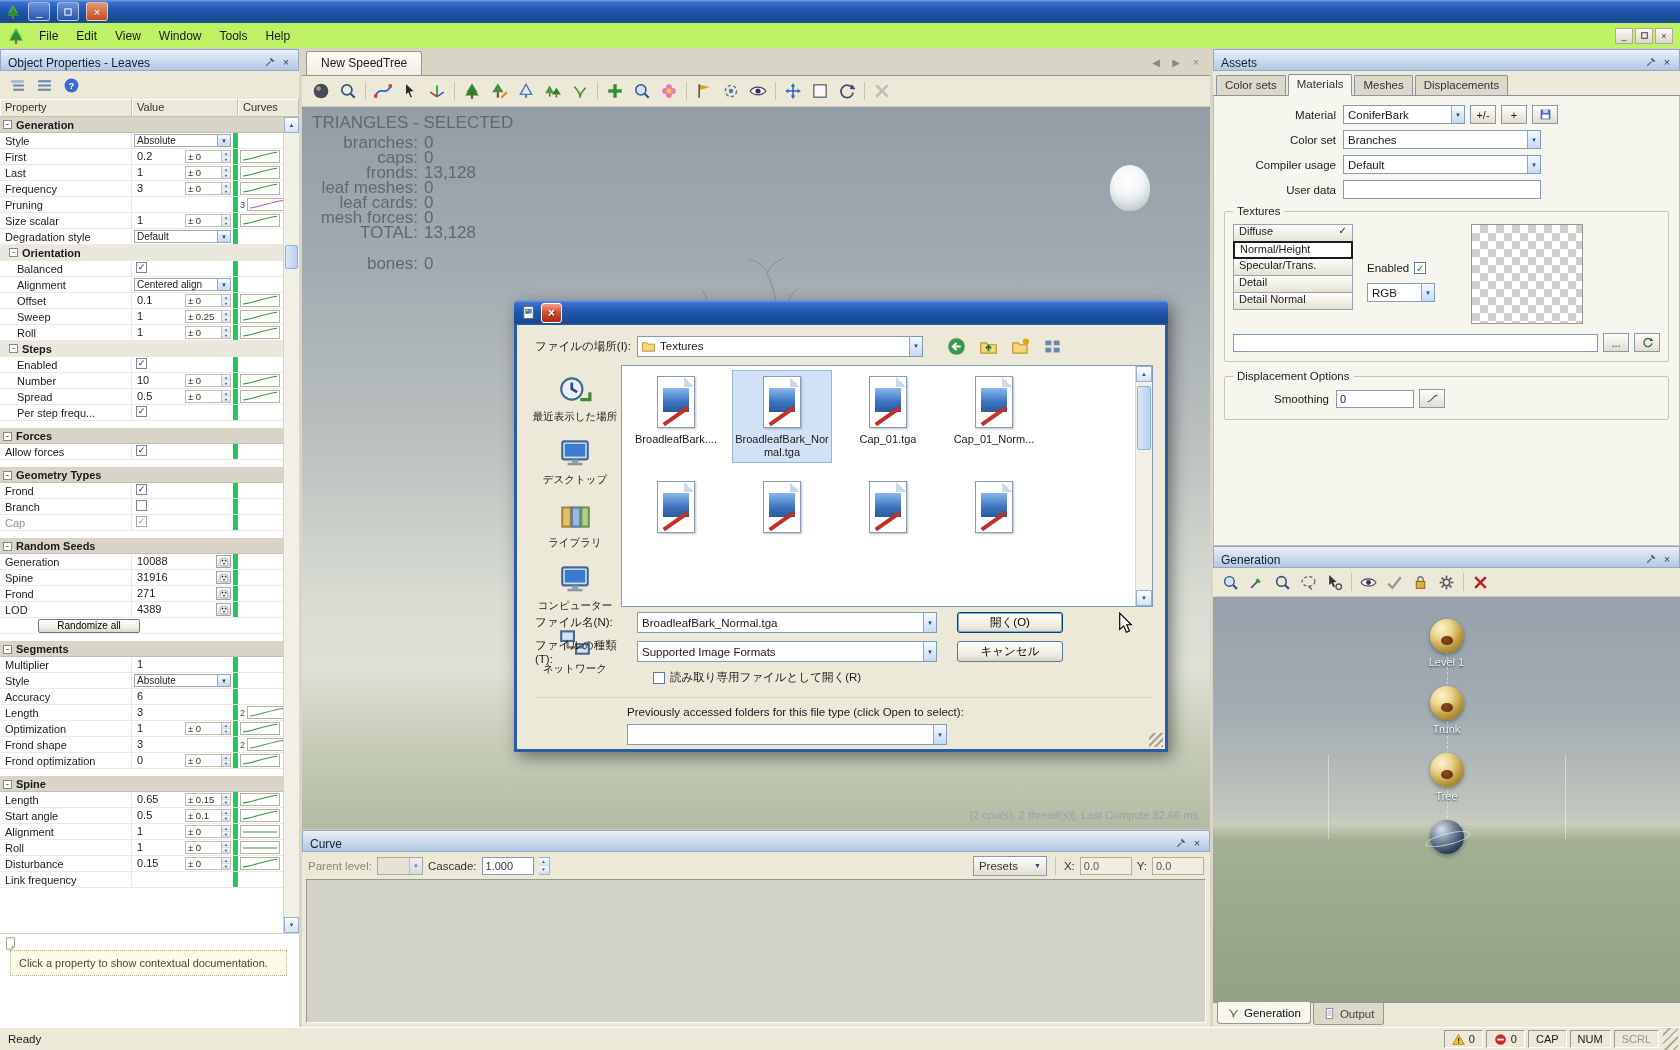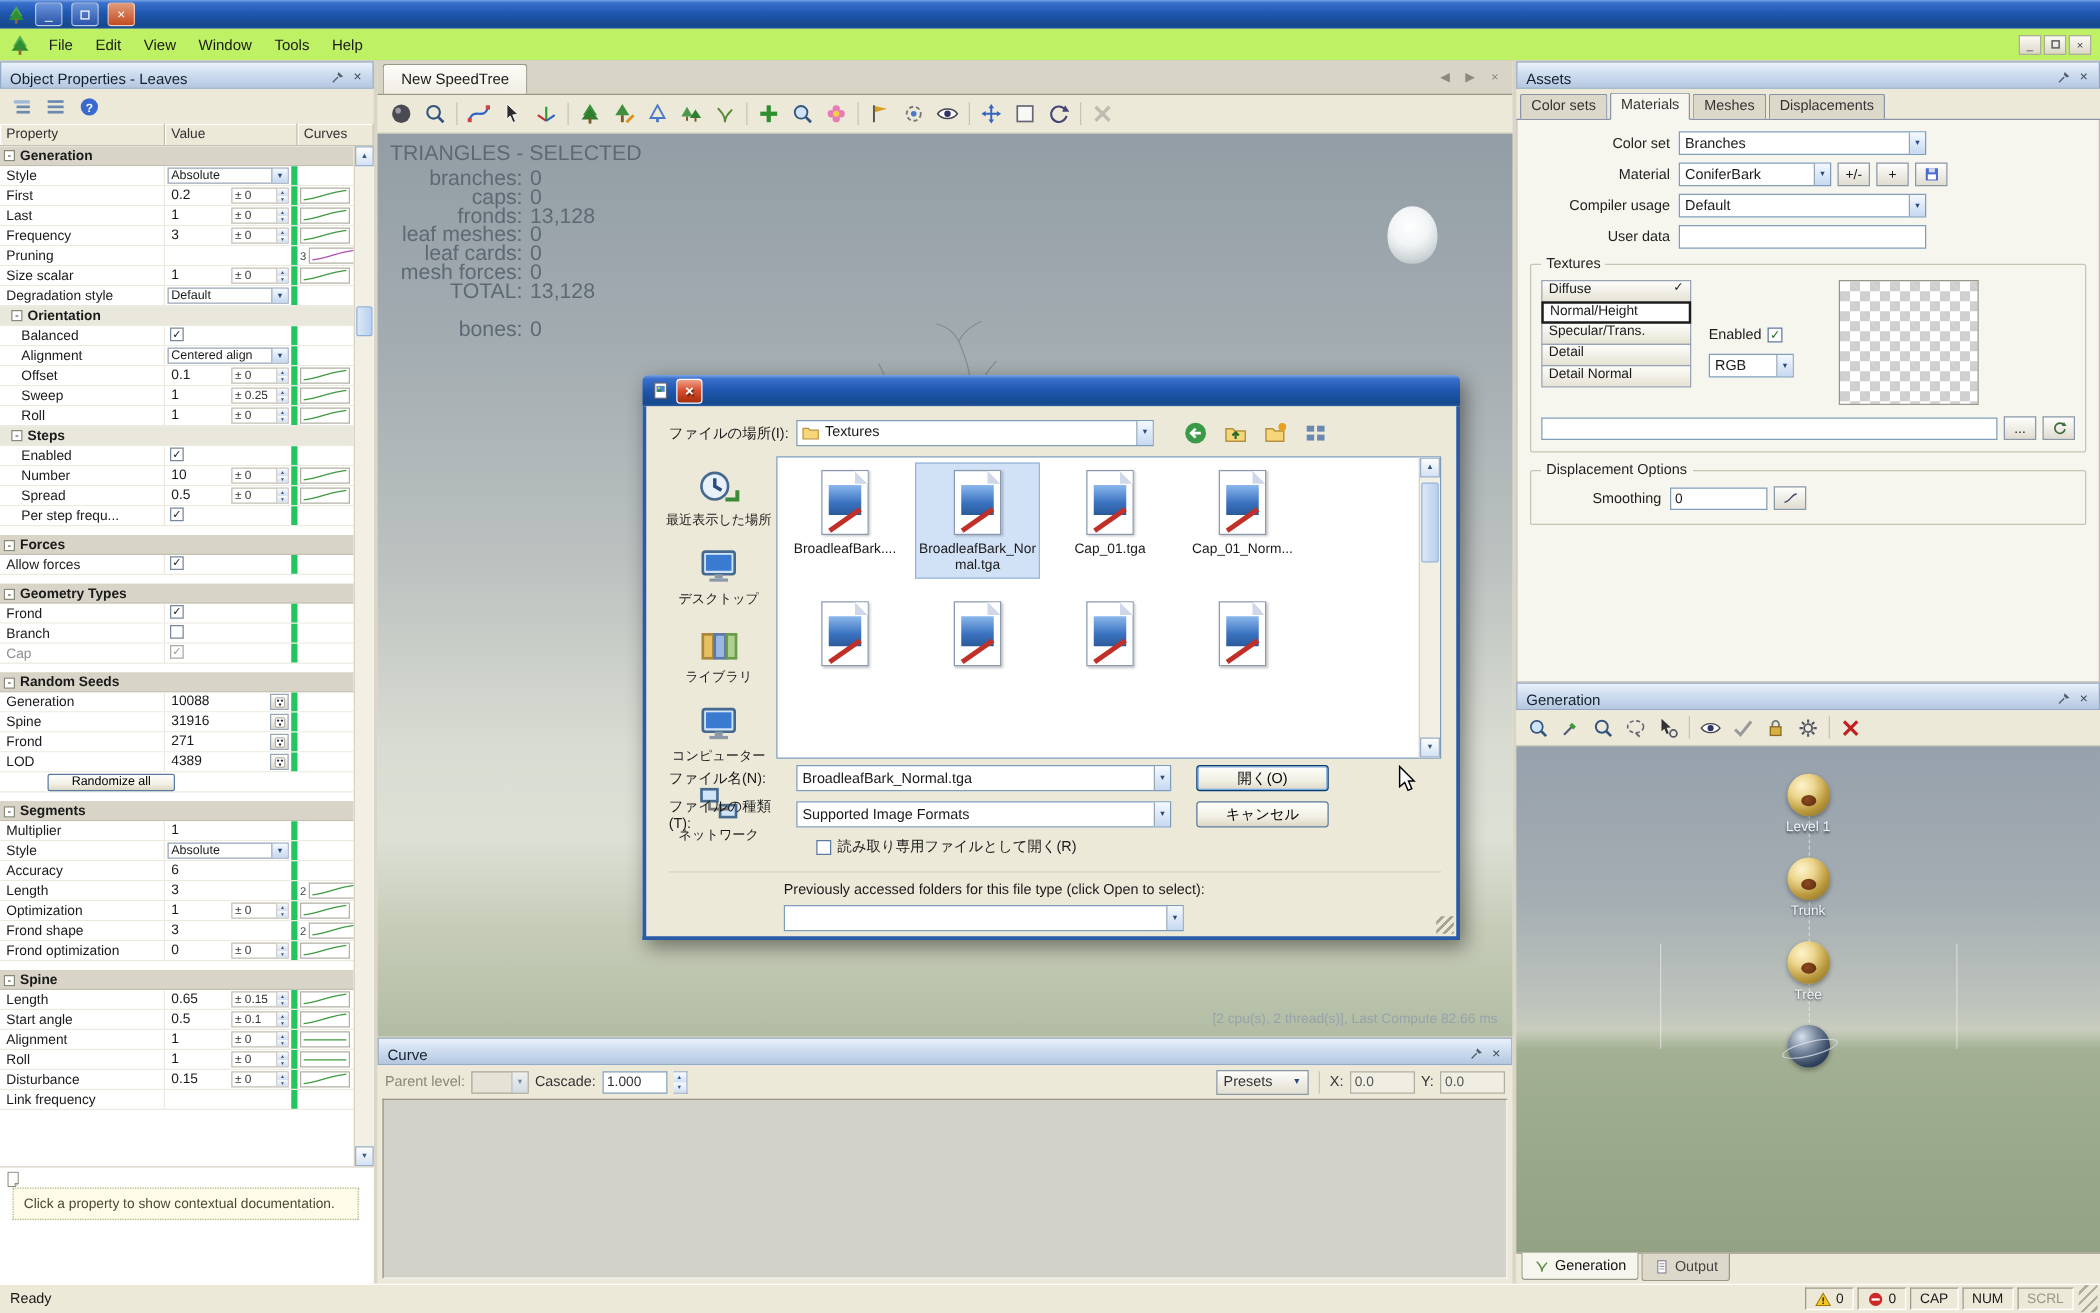--- a/index.html
+++ b/index.html
@@ -1124,40 +1124,40 @@
           <span class="ph-btn">×</span>
         </div>
         <div class="as-tabs">
             <span class="as-tab">Color sets</span>
             <span class="as-tab active">Materials</span>
             <span class="as-tab">Meshes</span>
             <span class="as-tab">Displacements</span>
           </div>
         <div class="as-content">
           <div class="as-row">
-            <span class="as-label">Color set</span>
-            <span class="as-combo w2">
-                <span class="txt">Branches</span>
-                <span class="combo-arr">▼</span>
-              </span>
-          </div>
-          <div class="as-row">
             <span class="as-label">Material</span>
             <span class="as-combo w1">
                 <span class="txt">ConiferBark</span>
                 <span class="combo-arr">▼</span>
               </span>
             <span class="as-mini">+/-</span>
             <span class="as-mini">+</span>
             <span class="as-mini">
                 <svg class="ic" viewBox="0 0 16 16">
                   <rect x="2" y="2" width="12" height="12" fill="#4a6ad0"></rect>
                   <rect x="5" y="2" width="6" height="4" fill="#cfd8ee"></rect>
                   <rect x="4" y="8" width="8" height="5" fill="#fff"></rect>
                 </svg>
+              </span>
+          </div>
+          <div class="as-row">
+            <span class="as-label">Color set</span>
+            <span class="as-combo w2">
+                <span class="txt">Branches</span>
+                <span class="combo-arr">▼</span>
               </span>
           </div>
           <div class="as-row">
             <span class="as-label">Compiler usage</span>
             <span class="as-combo w2">
                 <span class="txt">Default</span>
                 <span class="combo-arr">▼</span>
               </span>
           </div>
           <div class="as-row">

